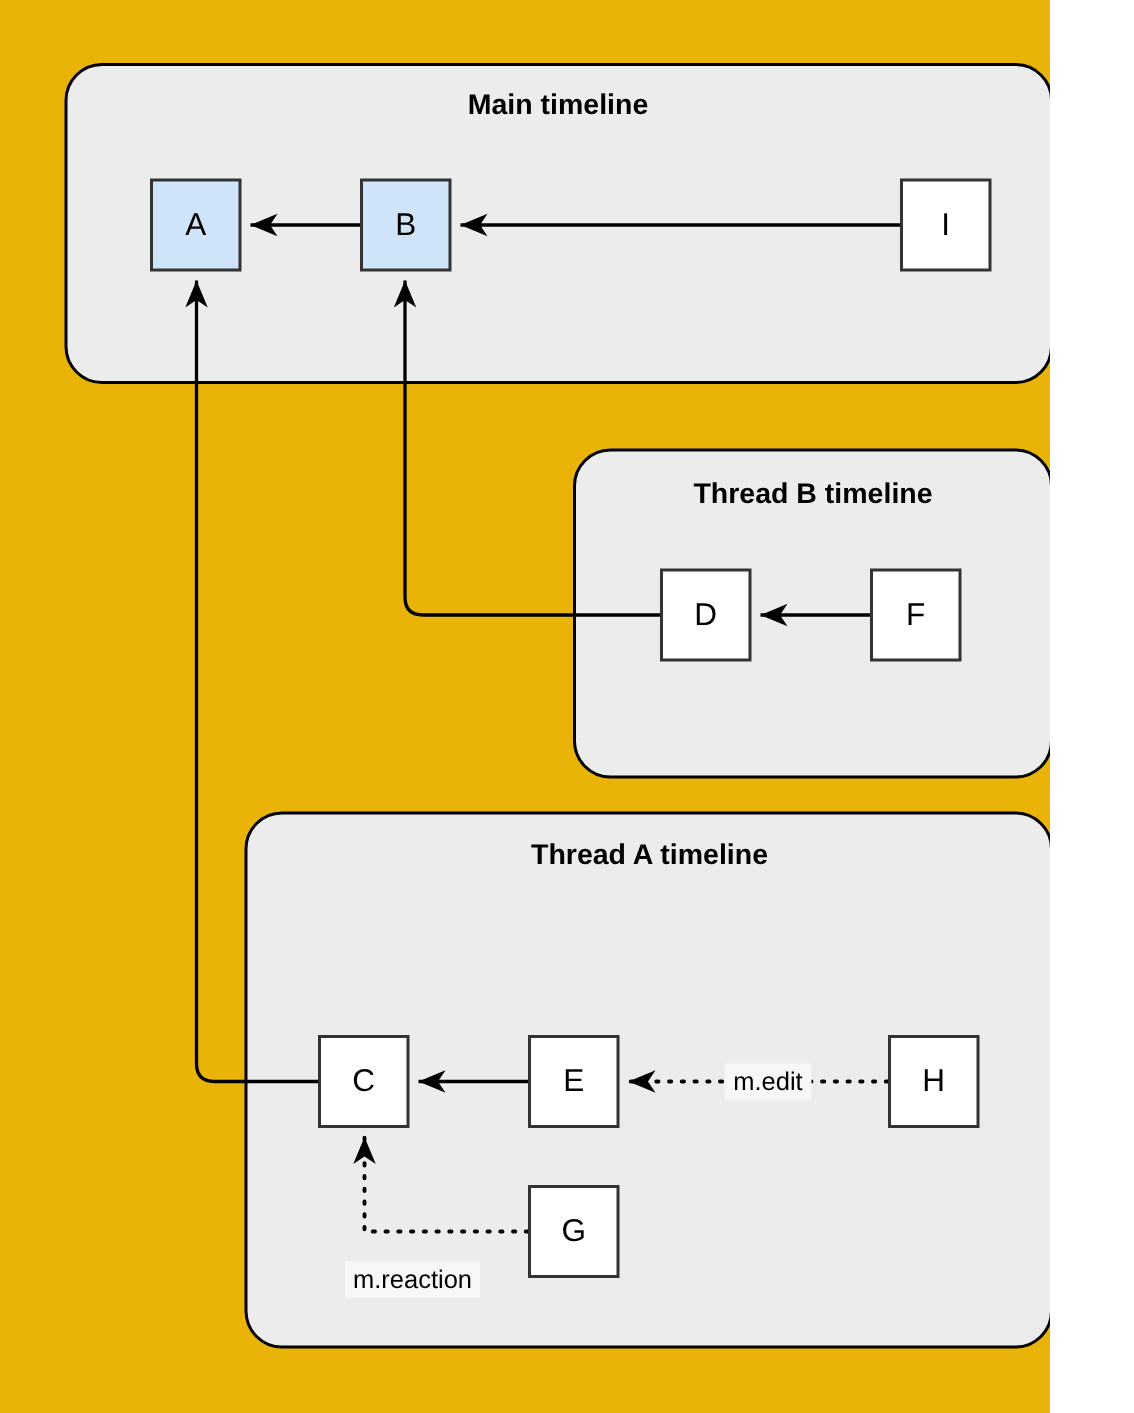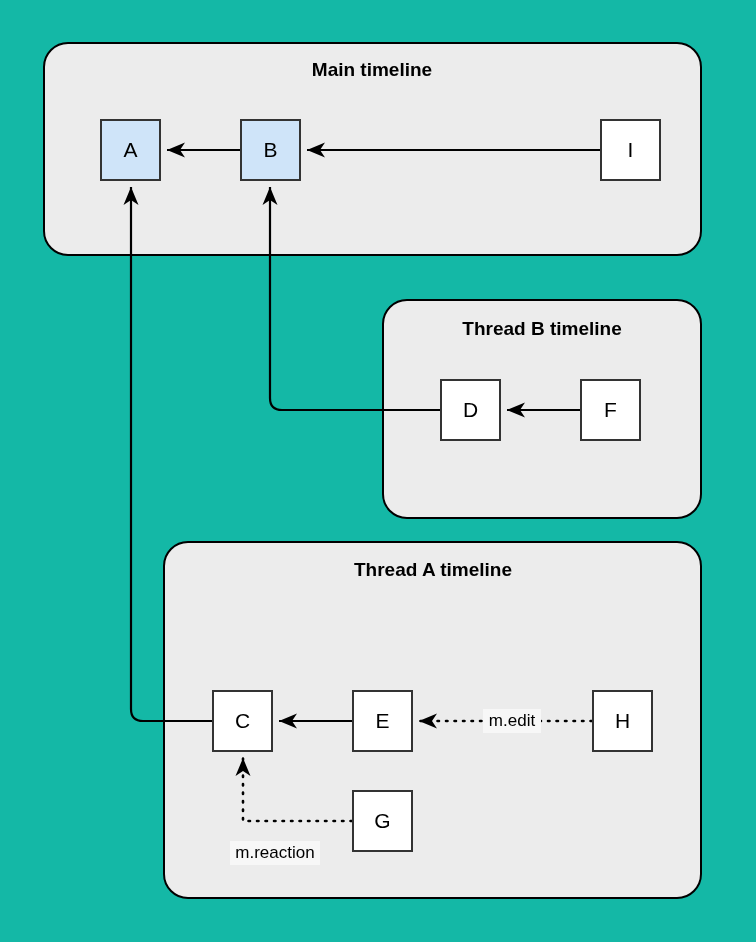--- a/index.html
+++ b/index.html
@@ -5,23 +5,23 @@
   html, body {
     margin: 0;
     padding: 0;
     background: #ffffff;
   }
   body {
     font-family: "Liberation Sans", sans-serif;
   }
   #canvas {
     position: relative;
-    width: 756px;
+    width: 700px;
     height: 942px;
-    background: #14b8a6;
+    background: #eab308;
     overflow: hidden;
   }
   #diagram-svg {
     position: absolute;
     left: 0;
     top: 0;
     width: 756px;
     height: 942px;
   }
   .grp-rect {

